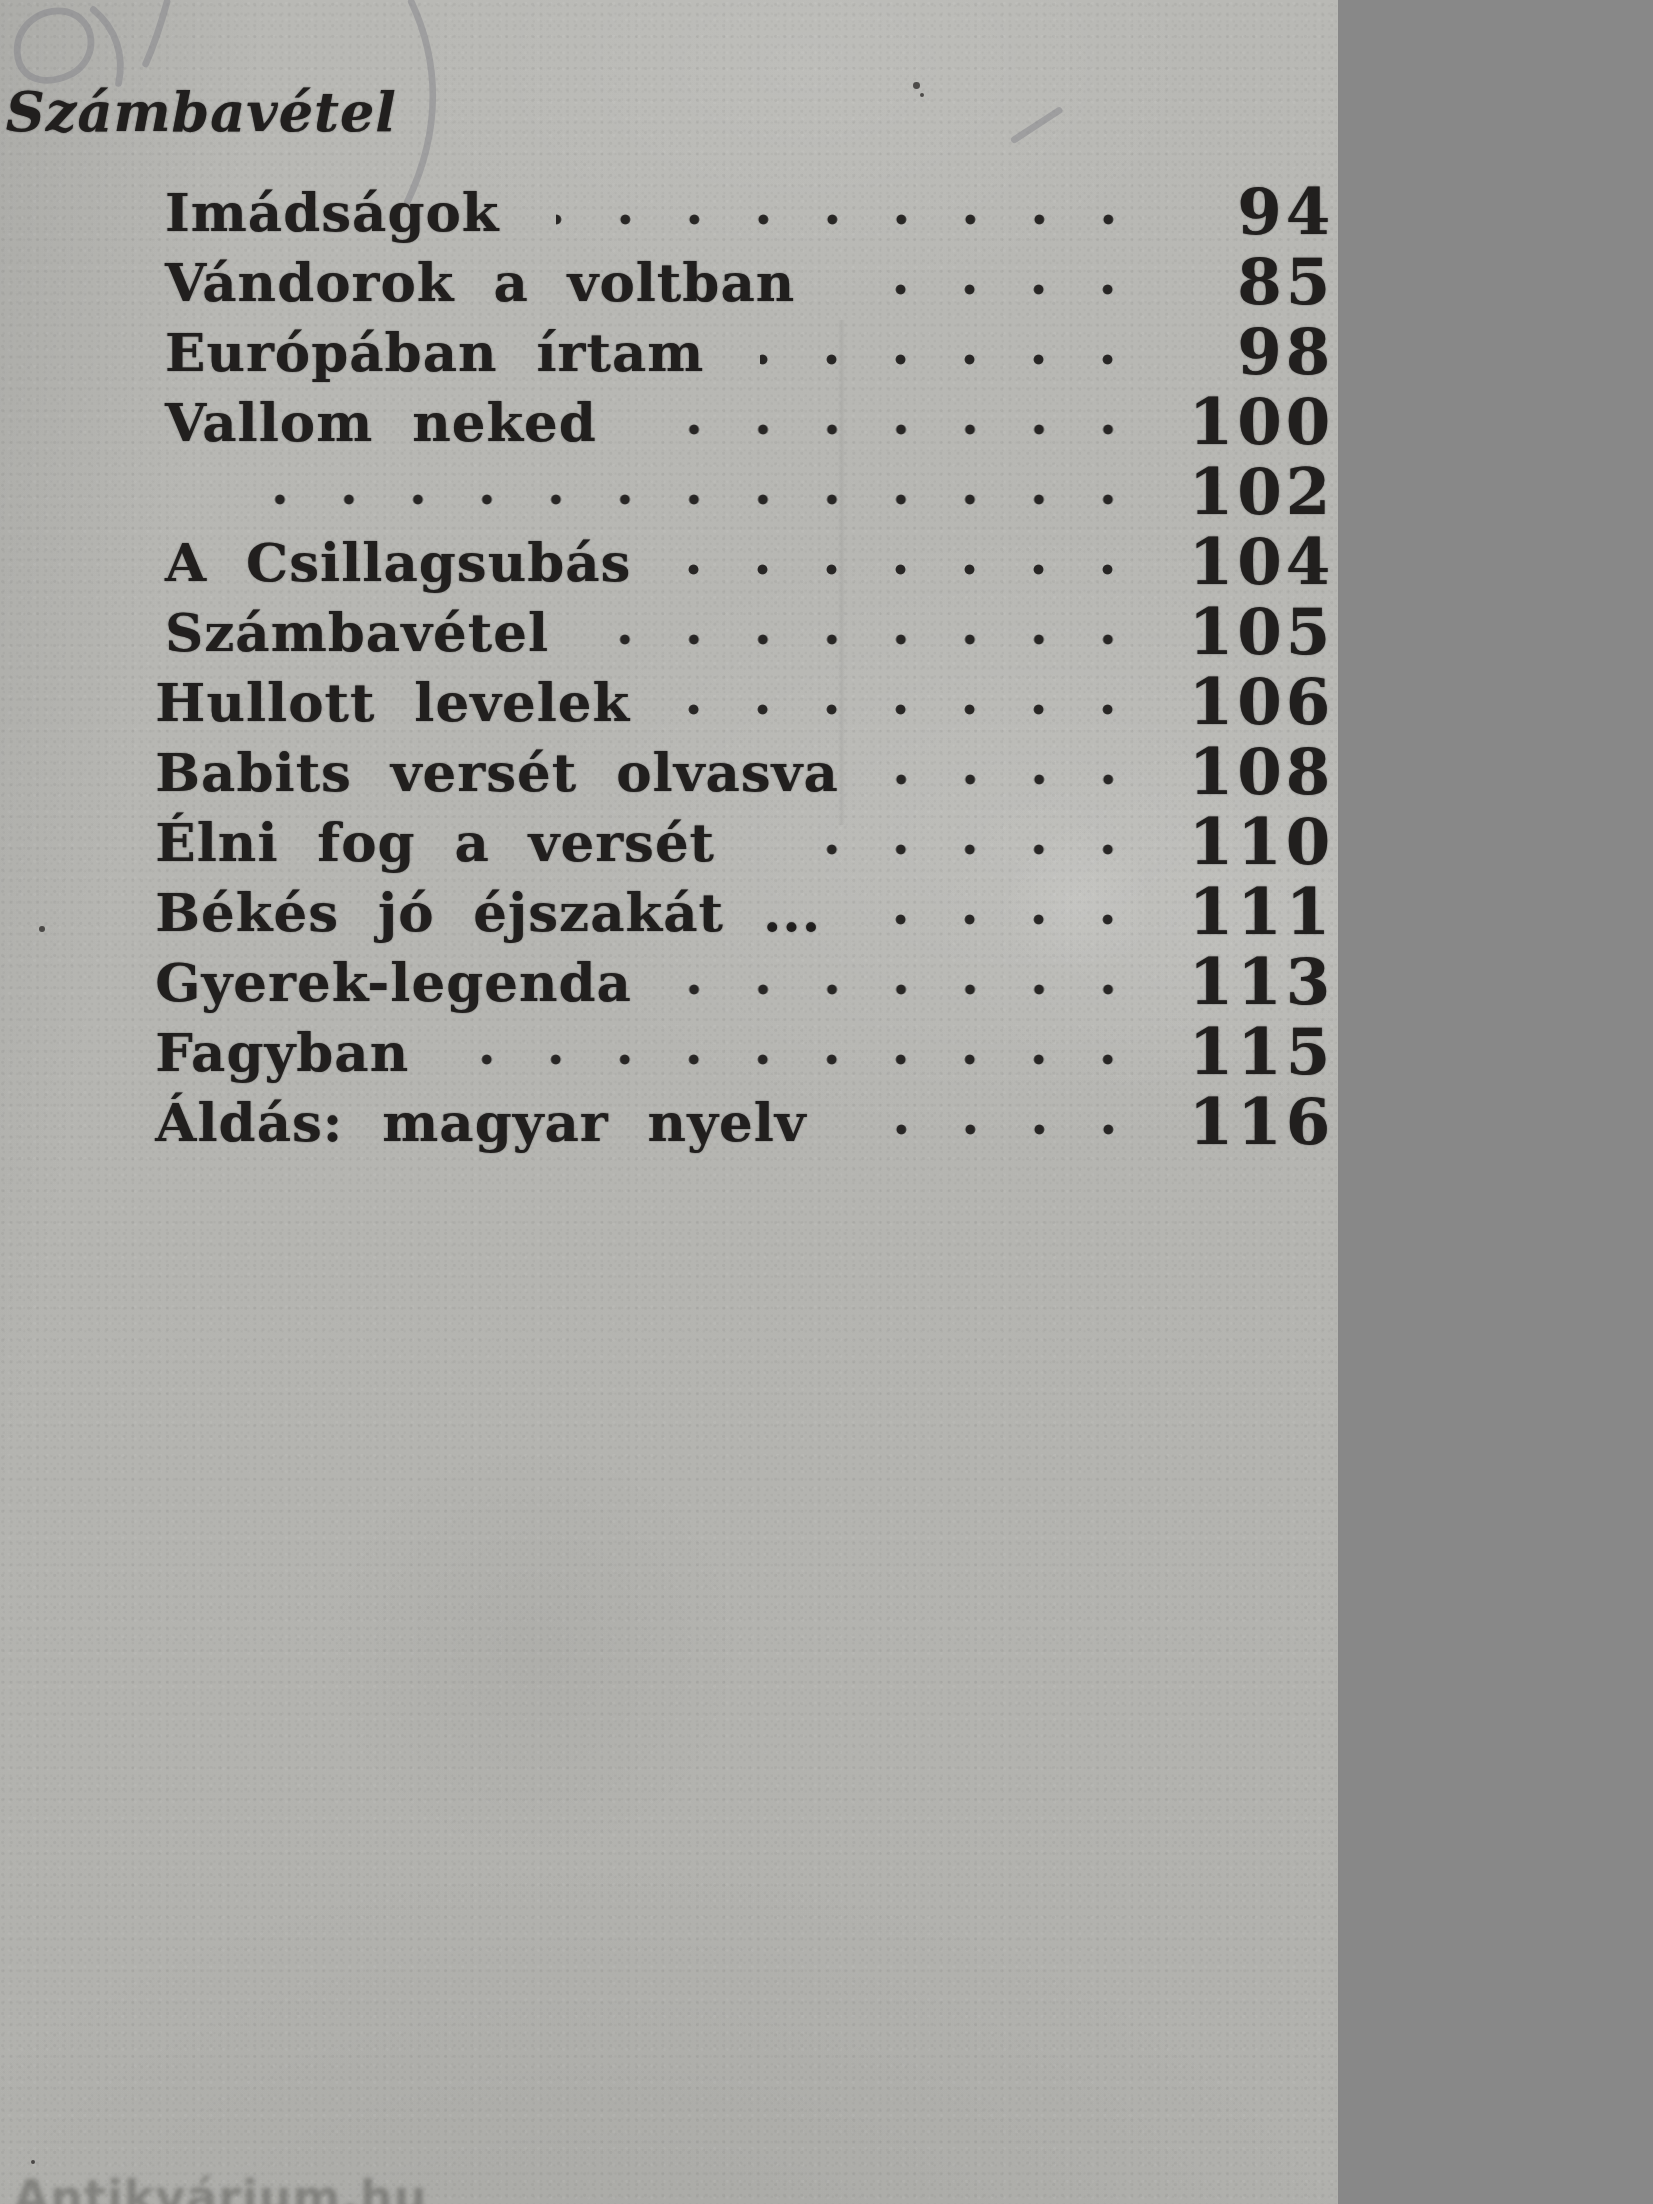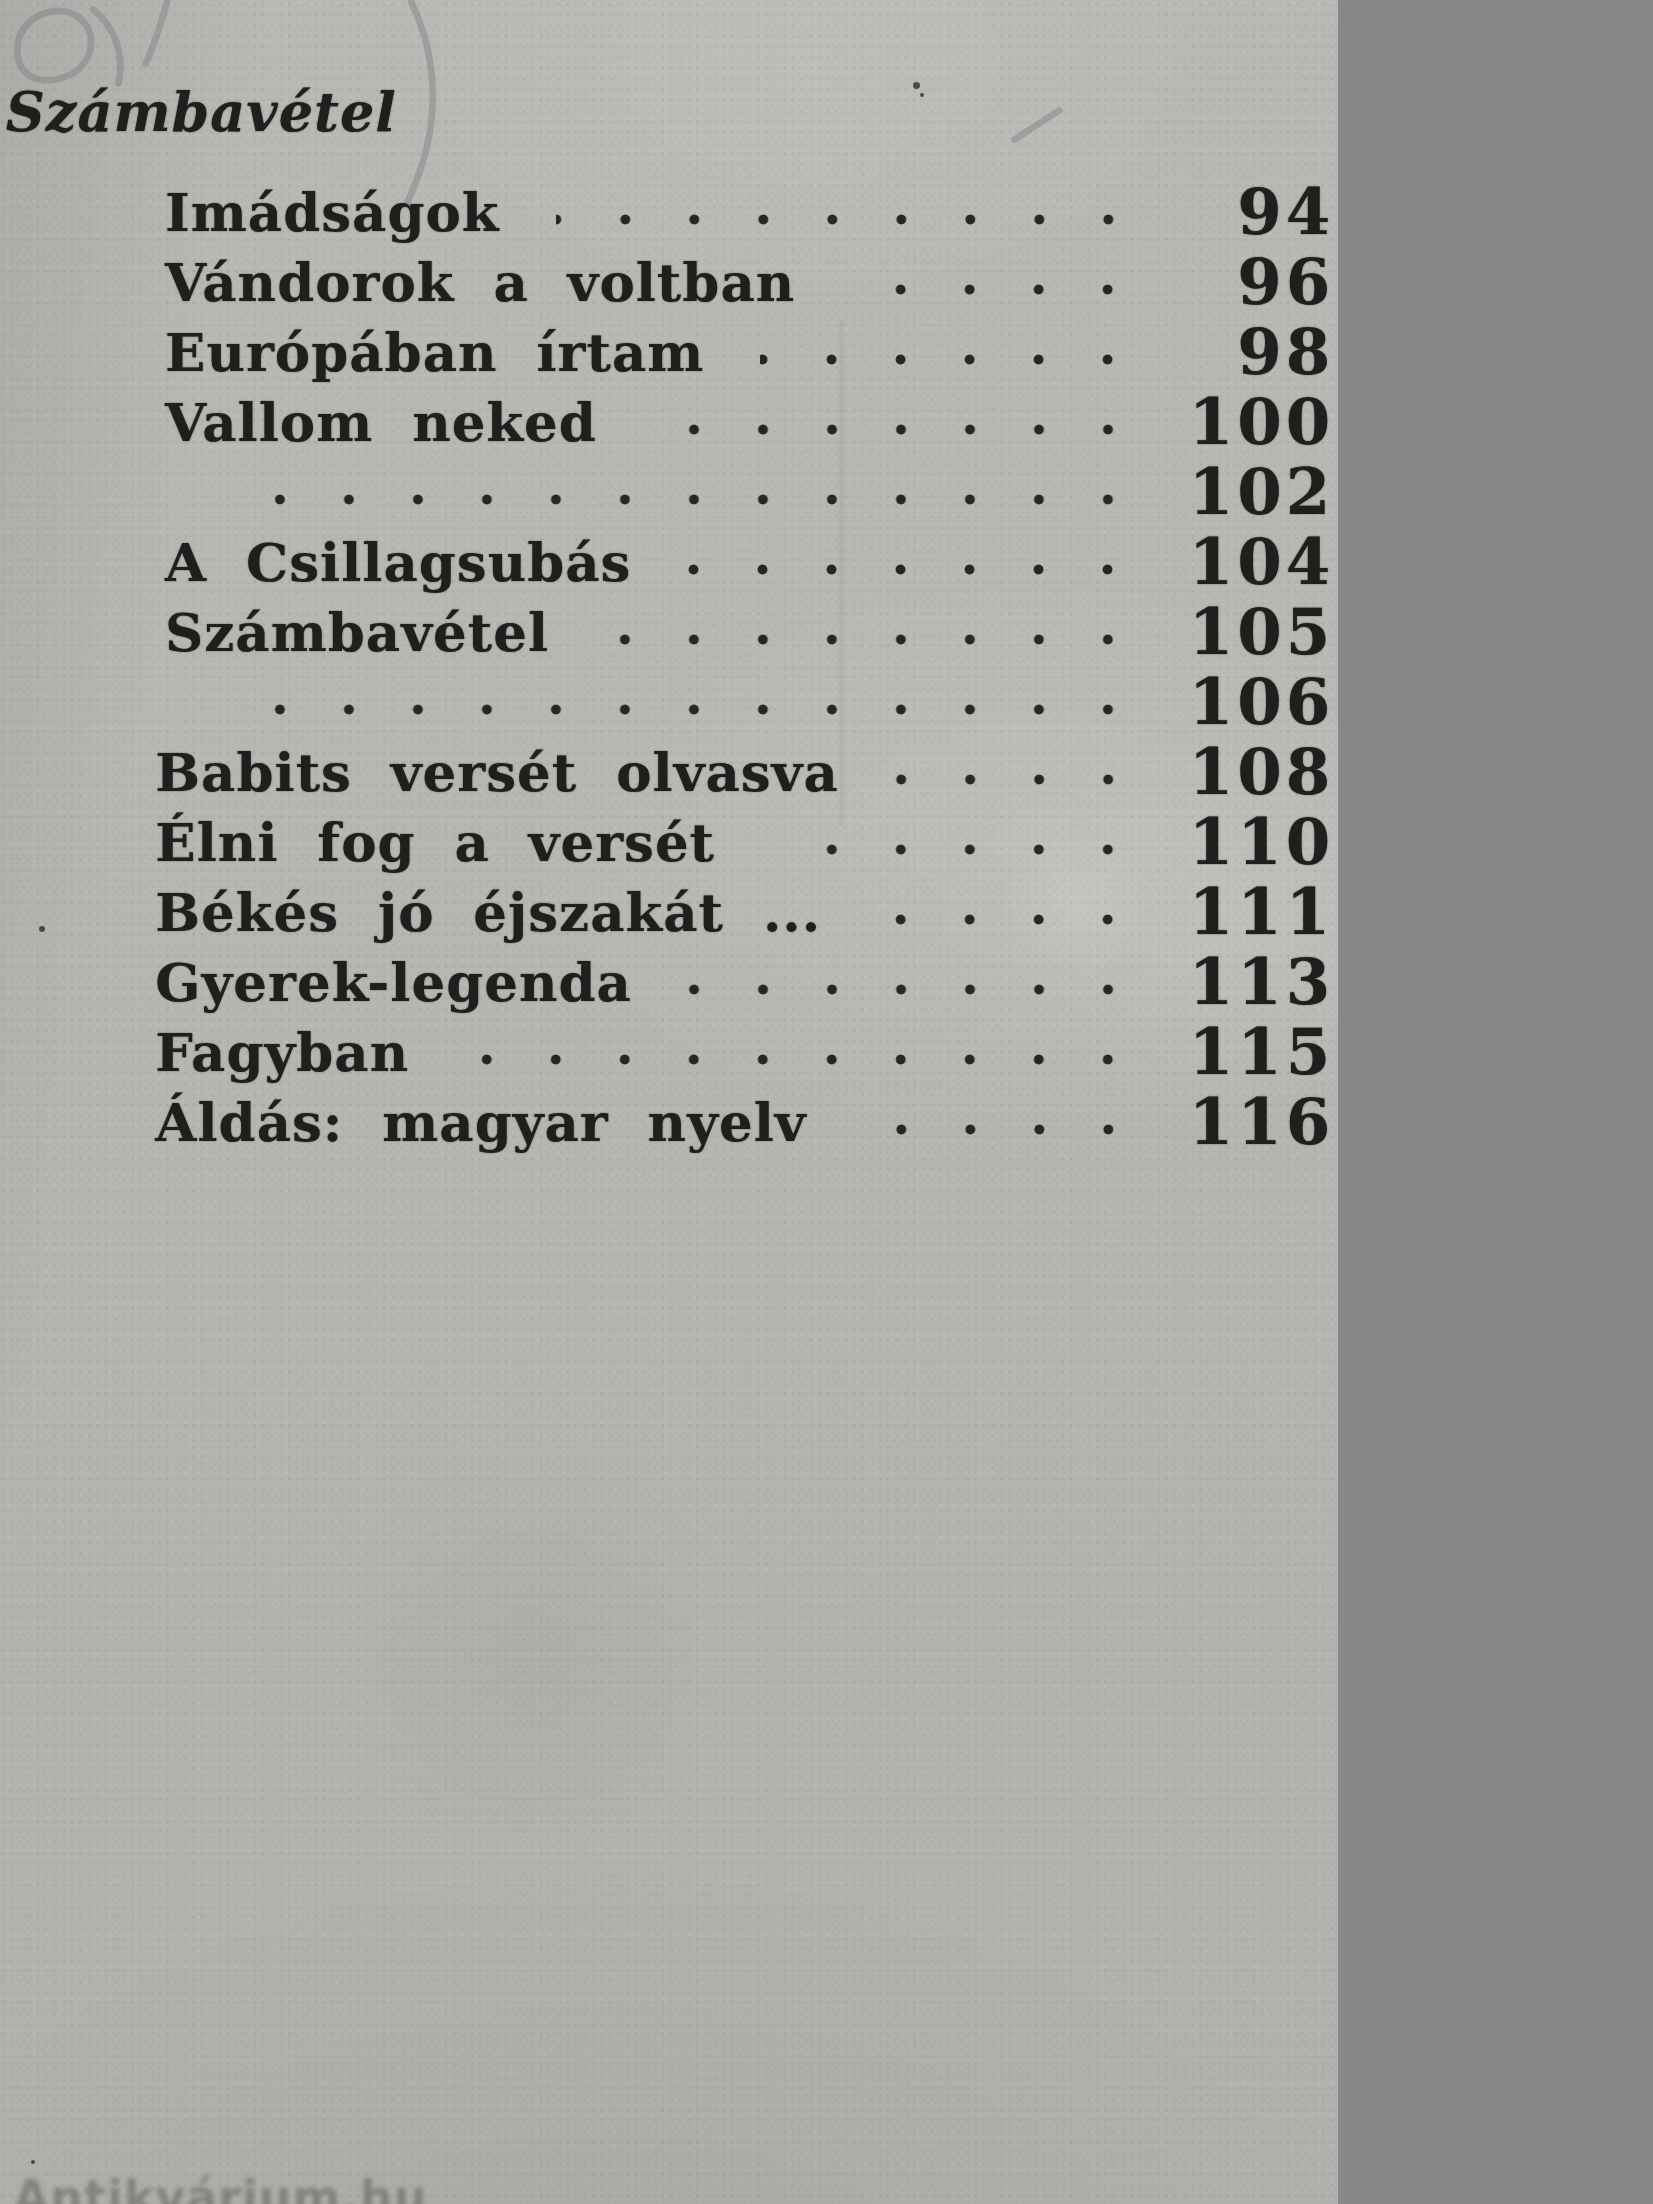--- a/index.html
+++ b/index.html
@@ -112,21 +112,21 @@
   <div class="toc" id="toc">
     <div class="row">
       <span class="title">Imádságok</span>
       <span class="leader"></span>
       <span class="num">94</span>
     </div>
 
     <div class="row">
       <span class="title">Vándorok a voltban</span>
       <span class="leader"></span>
-      <span class="num">96</span>
+      <span class="num">85</span>
     </div>
 
     <div class="row">
       <span class="title">Európában írtam</span>
       <span class="leader"></span>
       <span class="num">98</span>
     </div>
 
     <div class="row">
       <span class="title">Vallom neked</span>
@@ -145,20 +145,21 @@
       <span class="num">104</span>
     </div>
 
     <div class="row">
       <span class="title">Számbavétel</span>
       <span class="leader"></span>
       <span class="num">105</span>
     </div>
 
     <div class="row">
+      <span class="title">Hullott levelek</span>
       <span class="leader"></span>
       <span class="num">106</span>
     </div>
 
     <div class="row">
       <span class="title">Babits versét olvasva</span>
       <span class="leader"></span>
       <span class="num">108</span>
     </div>
 

